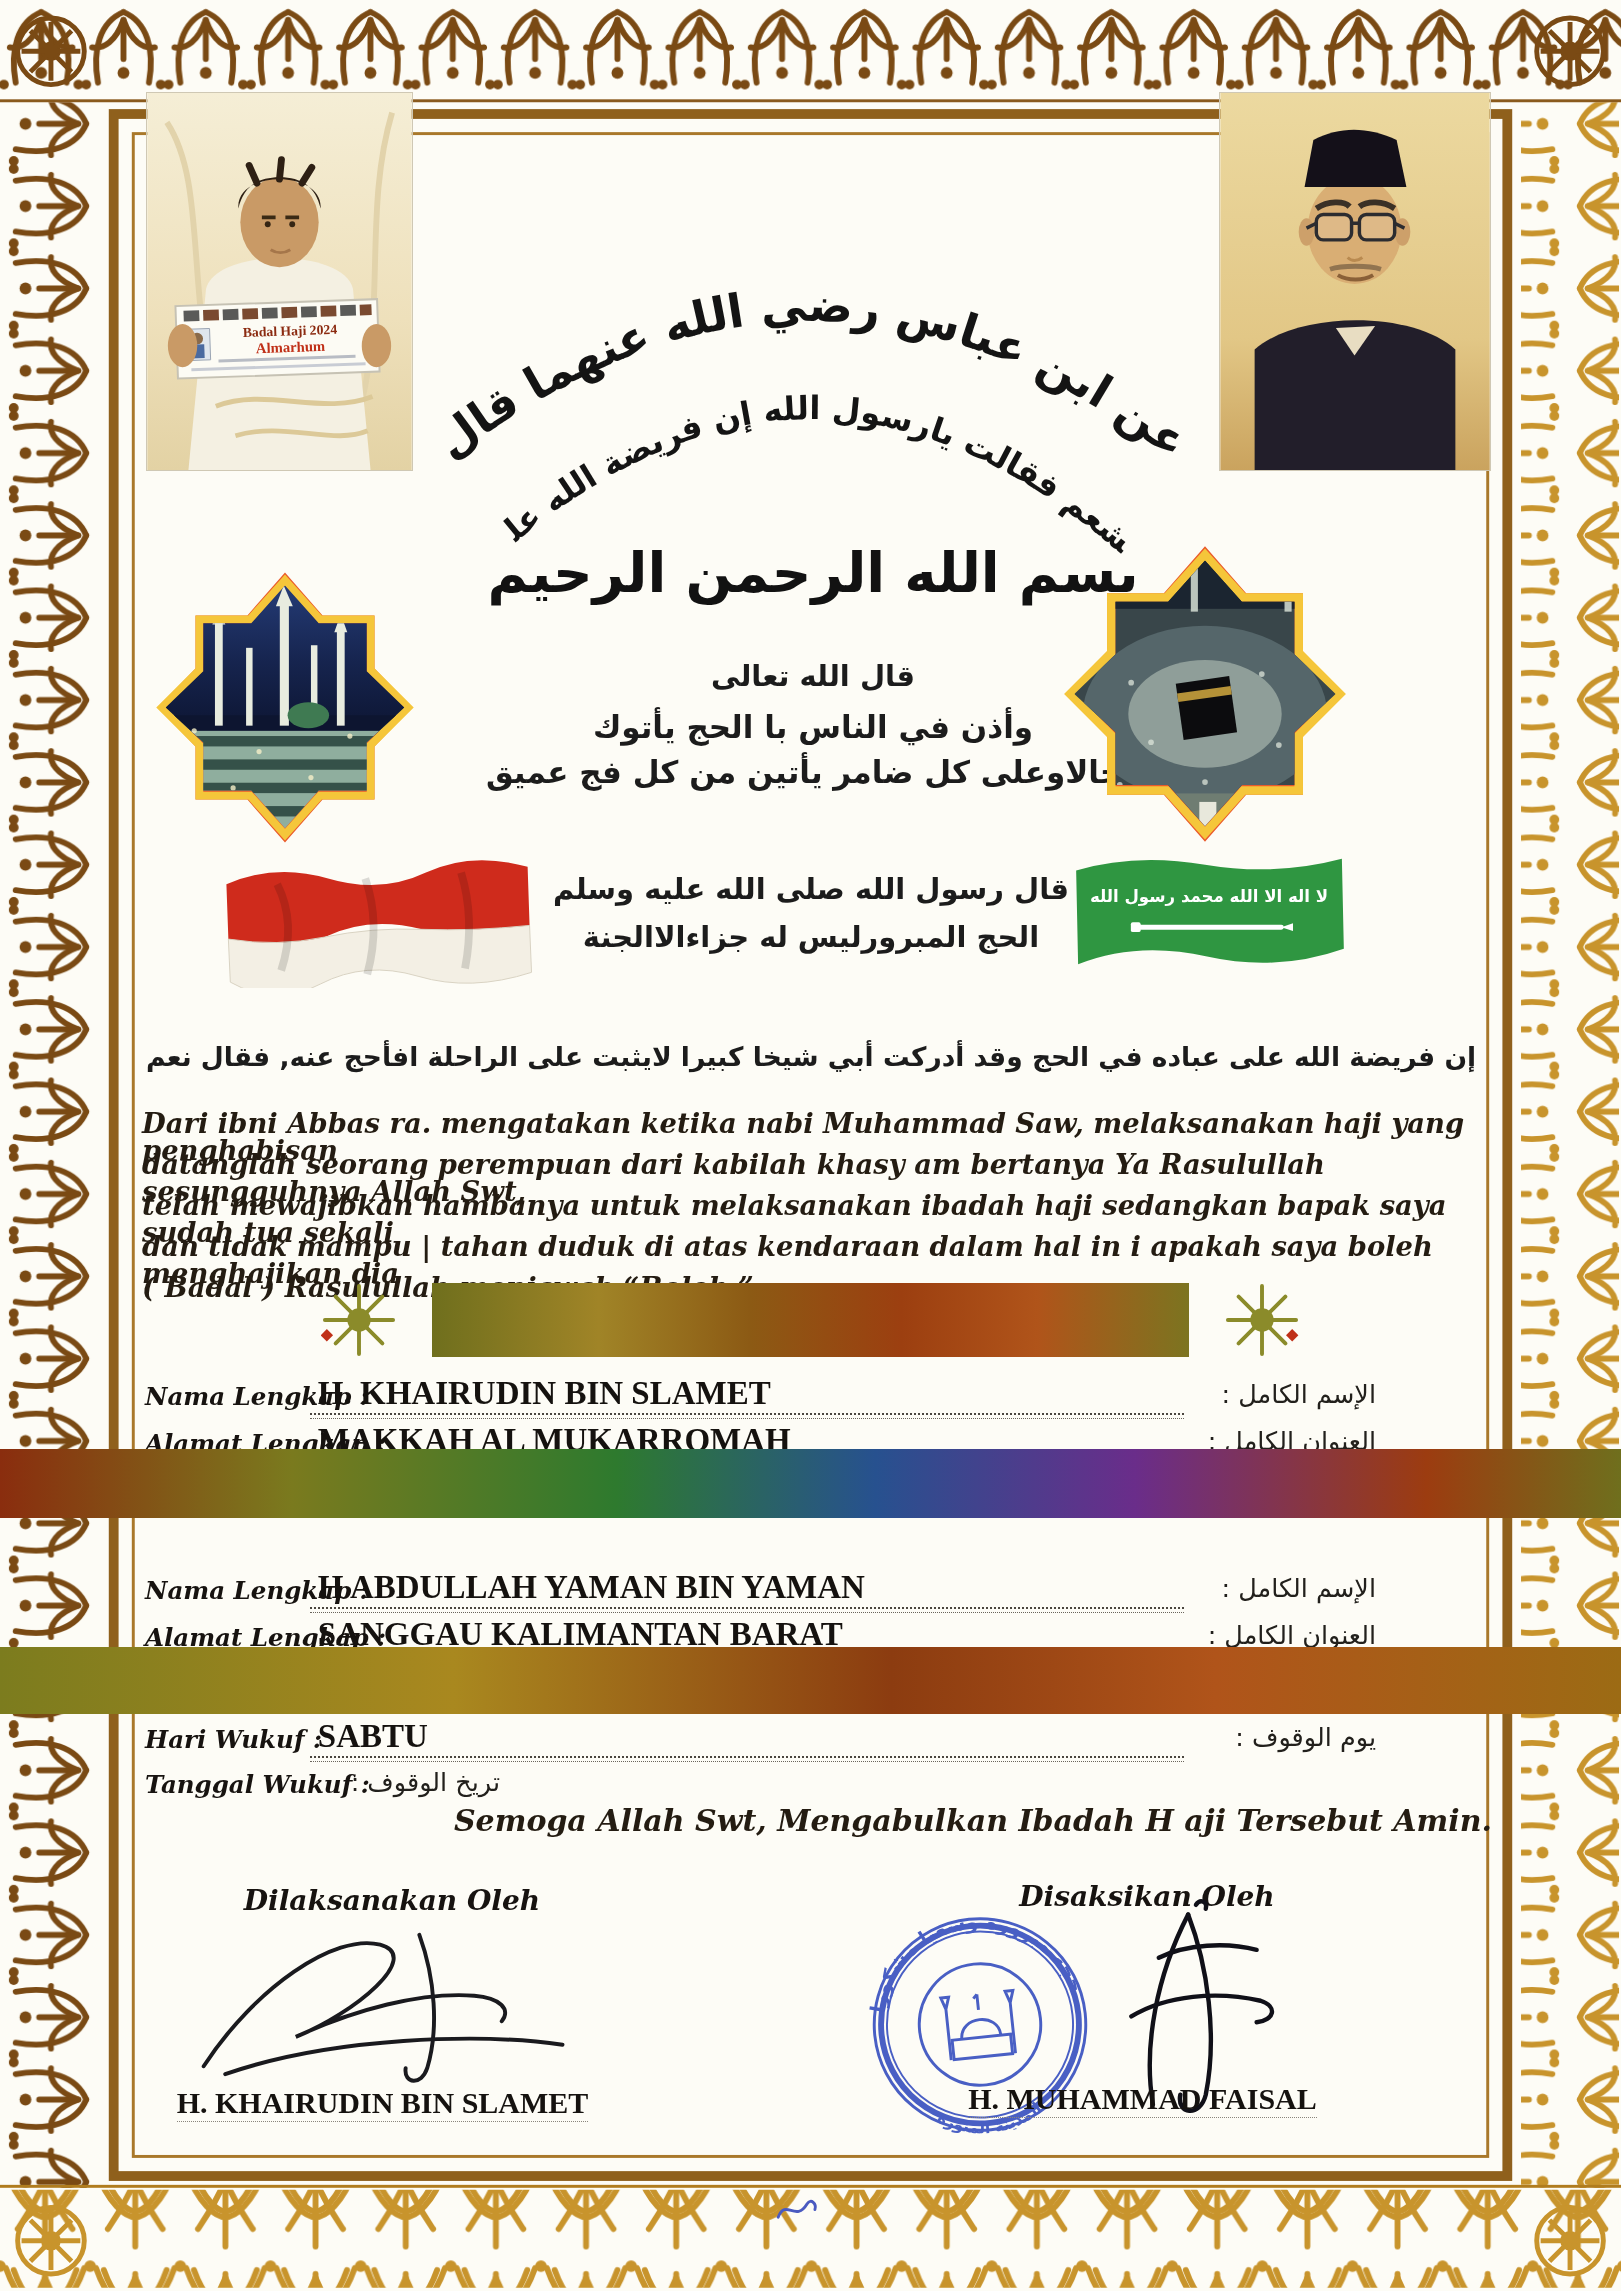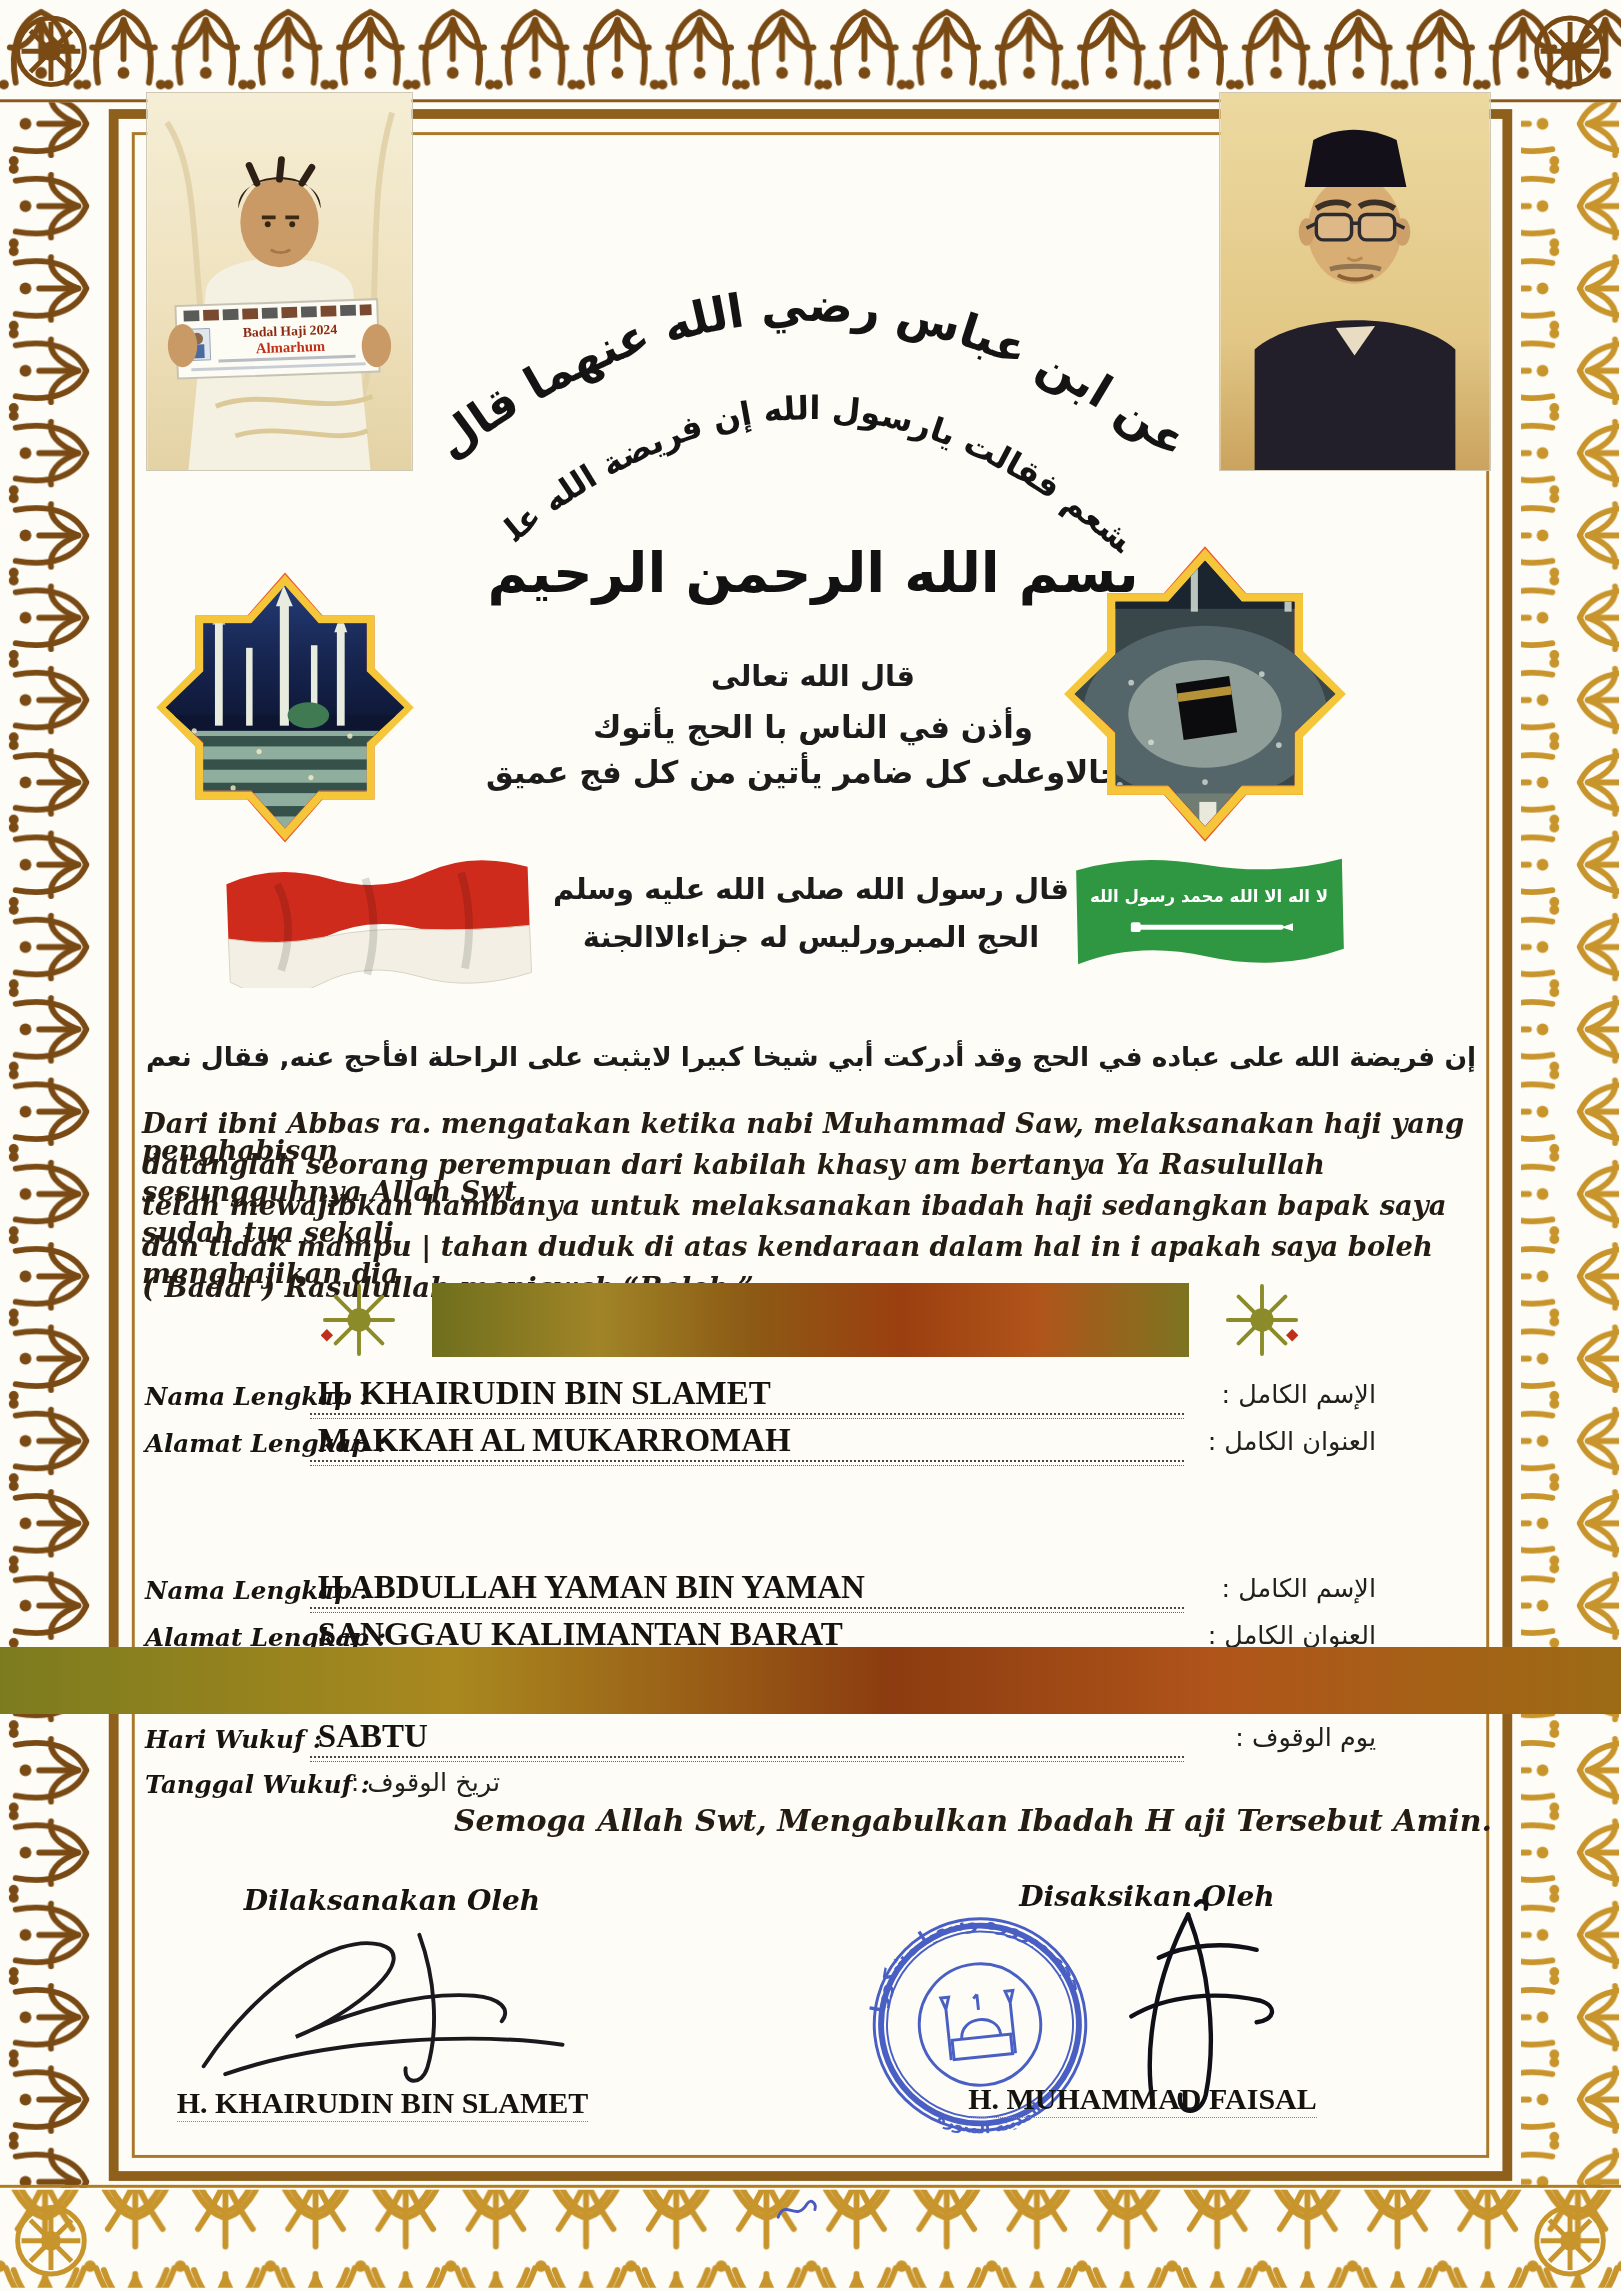--- a/index.html
+++ b/index.html
@@ -340,20 +340,21 @@
     <span class="flabel">Nama Lengkap :</span>
     <span class="fvalue">H. KHAIRUDIN BIN SLAMET</span>
     <span class="flabel-ar">الإسم الكامل :</span>
   </div>
   <div class="frow" style="top:1417px">
     <span class="flabel">Alamat Lengkap :</span>
     <span class="fvalue">MAKKAH AL MUKARROMAH</span>
     <span class="flabel-ar">العنوان الكامل :</span>
   </div>
 
+  <div class="abs script makkah grad-text">Makkah Saudi Arabia</div>
 
 
   <div class="frow" style="top:1564px">
     <span class="flabel">Nama Lengkap :</span>
     <span class="fvalue">H ABDULLAH YAMAN BIN YAMAN</span>
     <span class="flabel-ar">الإسم الكامل :</span>
   </div>
   <div class="frow" style="top:1611px">
     <span class="flabel">Alamat Lengkap :</span>
     <span class="fvalue">SANGGAU KALIMANTAN BARAT</span>

